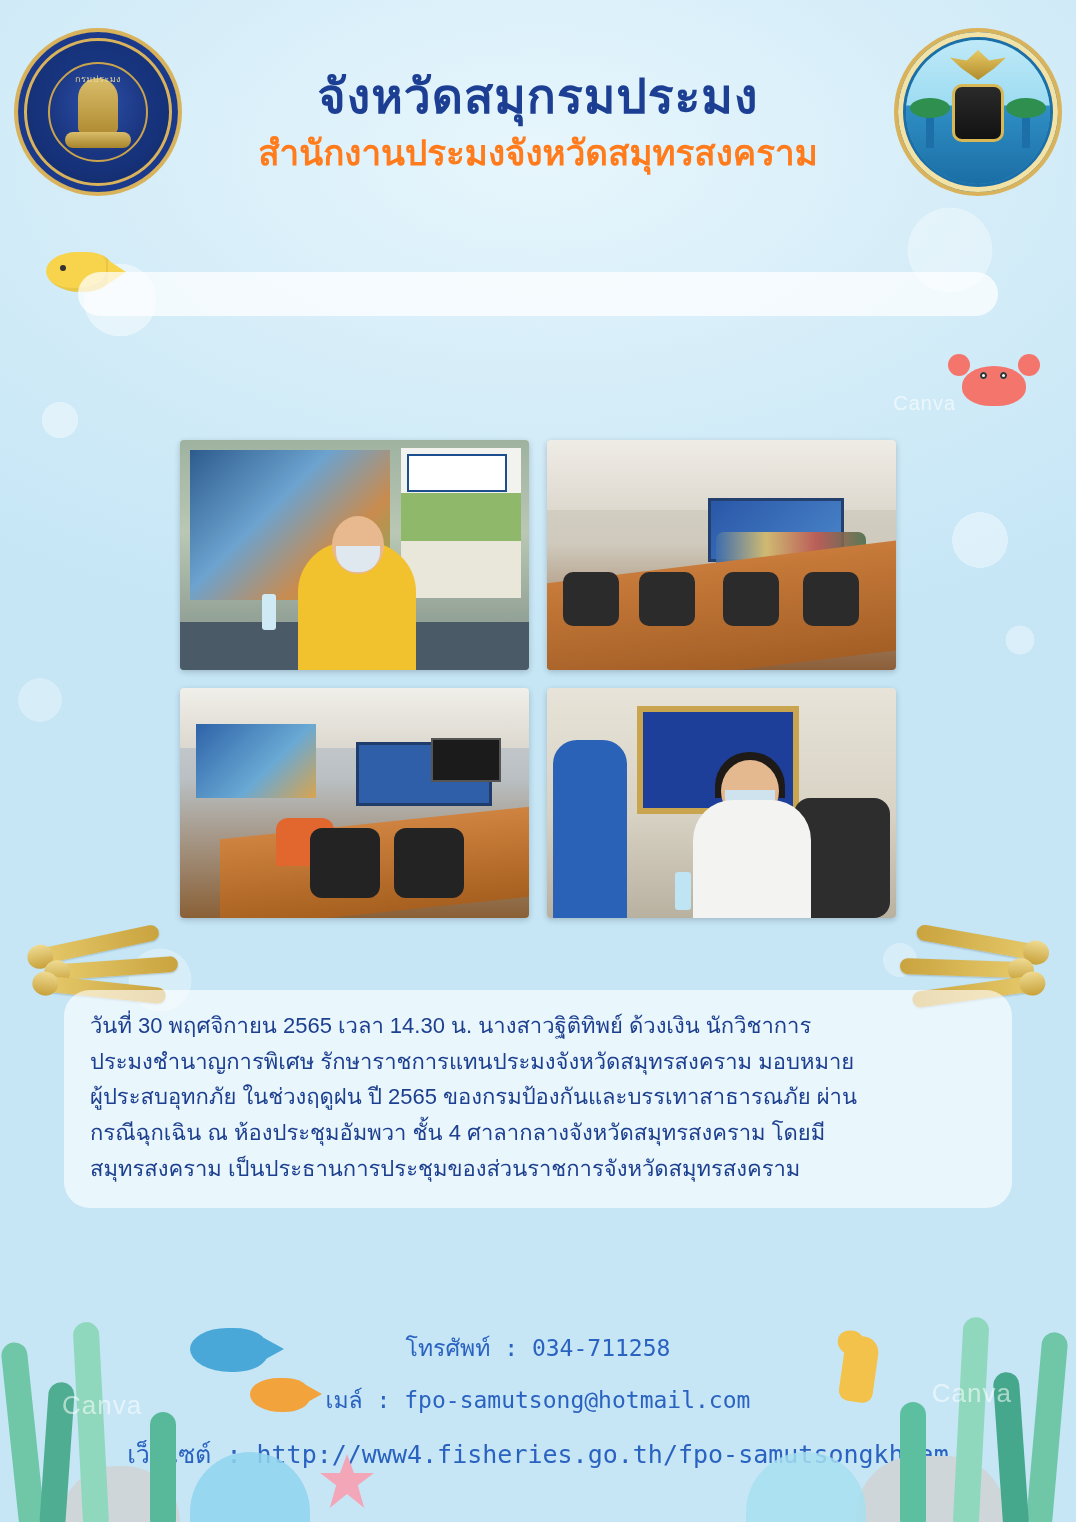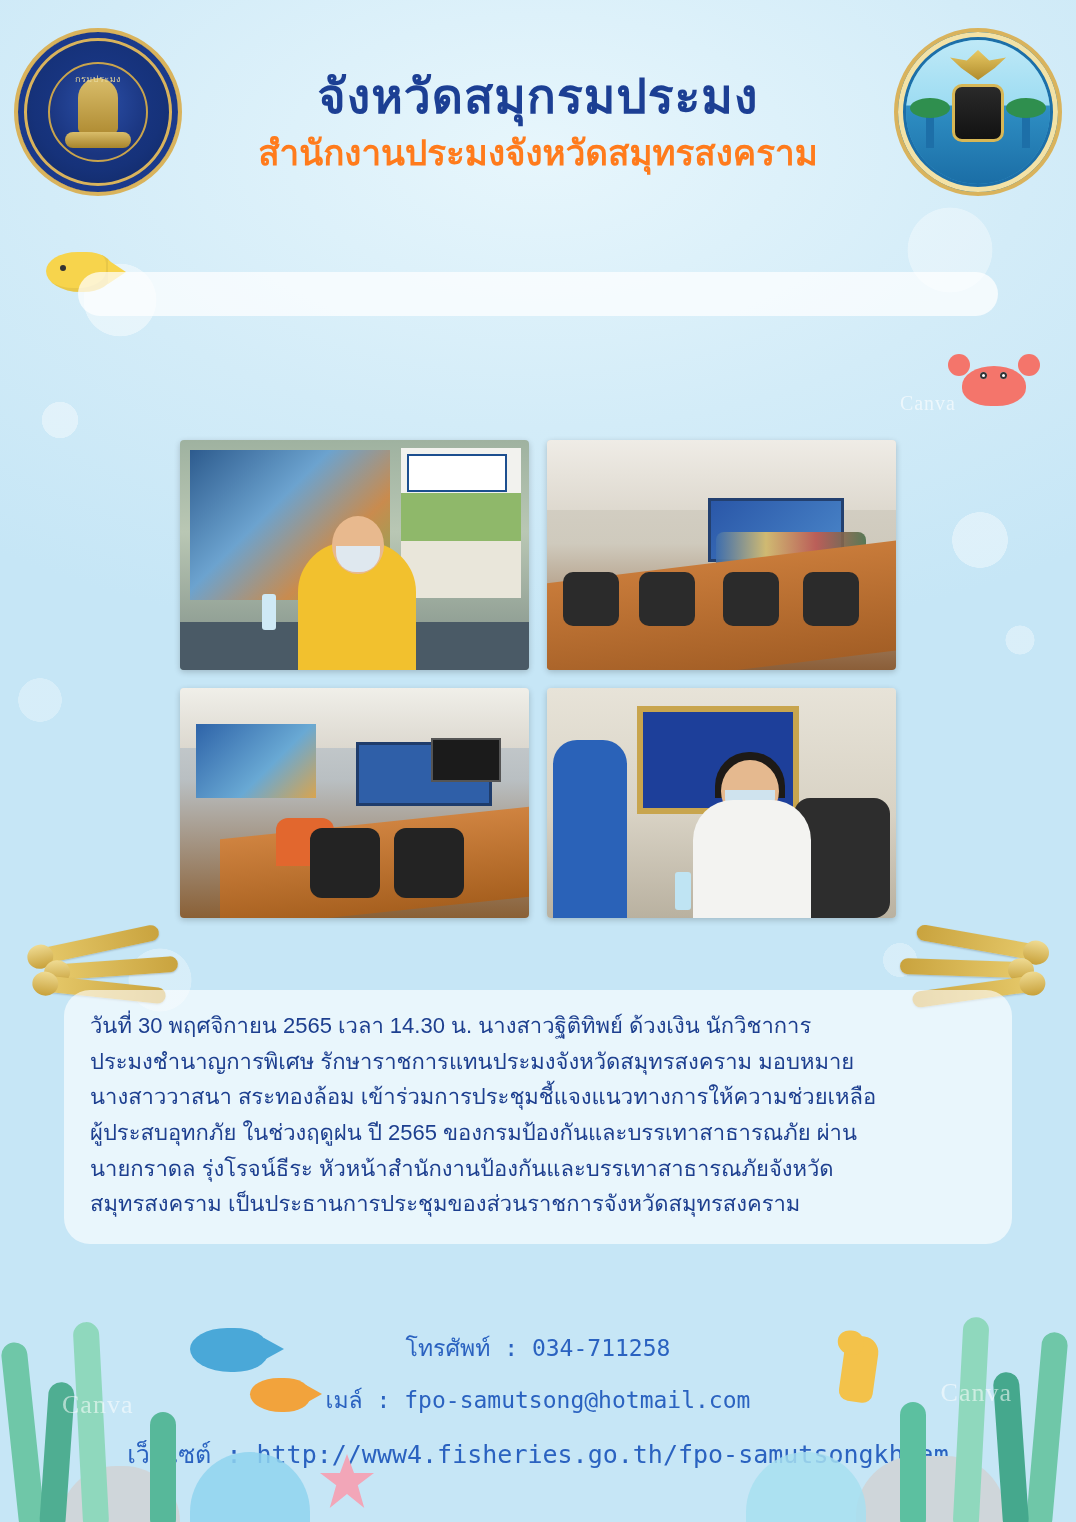--- a/index.html
+++ b/index.html
@@ -293,21 +293,21 @@
     position:absolute; width:78px; height:44px; border-radius:50% 45% 45% 55%;
   }
   .df1 { left:190px; bottom:150px; background:#4aa8d8; }
   .df1::after{content:"";position:absolute;right:-16px;top:10px;border-top:11px solid transparent;border-bottom:11px solid transparent;border-left:20px solid #4aa8d8;}
   .df2 { left:250px; bottom:110px; background:#f2a33c; width:60px;height:34px;}
   .df2::after{content:"";position:absolute;right:-12px;top:7px;border-top:9px solid transparent;border-bottom:9px solid transparent;border-left:16px solid #f2a33c;}
   .seahorse { position:absolute; right:200px; bottom:120px; width:34px; height:66px; border-radius:16px 16px 10px 10px; background:#f3c24a; transform:rotate(8deg); }
   .seahorse::before{content:"";position:absolute;left:-8px;top:-4px;width:26px;height:24px;border-radius:50% 50% 40% 60%;background:#f3c24a;}
   .starfish { position:absolute; left:320px; bottom:14px; width:54px;height:54px;background:#f2a6b8;
     clip-path: polygon(50% 0%, 63% 35%, 100% 35%, 70% 58%, 82% 100%, 50% 74%, 18% 100%, 30% 58%, 0% 35%, 37% 35%); }
-  .watermark { position:absolute; font-family:Liberation Serif, serif; color:rgba(255,255,255,.55); font-size:26px; letter-spacing:1px;}
+  .watermark { position:absolute; font-family:Liberation Sans, sans-serif; color:rgba(255,255,255,.55); font-size:26px; letter-spacing:1px;}
   .wm1 { left:62px; top:1390px; }
   .wm2 { right:64px; top:1378px; }
   .wm3 { right:120px; top:392px; color:rgba(255,255,255,.6); font-size:20px;}
 </style>
 </head>
 <body>
 
 <div class="poster">
   <div class="bubbles"></div>
 
@@ -402,23 +402,22 @@
   </div>
   <div class="squids2">
     <div class="squid t1"></div>
       <div class="squid t2"></div>
       <div class="squid t3"></div>
   </div>
 
   <div class="bodywrap">
     <div class="bodyline">วันที่ 30 พฤศจิกายน  2565 เวลา 14.30 น. นางสาวฐิติทิพย์ ด้วงเงิน  นักวิชาการ</div>
     <div class="bodyline">ประมงชำนาญการพิเศษ  รักษาราชการแทนประมงจังหวัดสมุทรสงคราม  มอบหมาย</div>
-    <div class="bodyline">นางสาววาสนา  สระทองล้อม  เข้าร่วมการประชุมชี้แจงแนวทางการให้ความช่วยเหลือ</div>
     <div class="bodyline">ผู้ประสบอุทกภัย ในช่วงฤดูฝน ปี 2565 ของกรมป้องกันและบรรเทาสาธารณภัย ผ่าน</div>
-    <div class="bodyline">นายกราดล   รุ่งโรจน์ธีระ   หัวหน้าสำนักงานป้องกันและบรรเทาสาธารณภัยจังหวัด</div>
+    <div class="bodyline">กรณีฉุกเฉิน  ณ  ห้องประชุมอัมพวา  ชั้น 4  ศาลากลางจังหวัดสมุทรสงคราม  โดยมี</div>
     <div class="bodyline">สมุทรสงคราม เป็นประธานการประชุมของส่วนราชการจังหวัดสมุทรสงคราม</div>
   </div>
 
   <div class="contact">
     <div class="c-phone">โทรศัพท์ : 034-711258</div>
     <div class="c-mail">เมล์ : fpo-samutsong@hotmail.com</div>
     <div class="c-web">เว็บไซต์ : http://www4.fisheries.go.th/fpo-samutsongkhram</div>
   </div>
 
   <div class="seabed">

